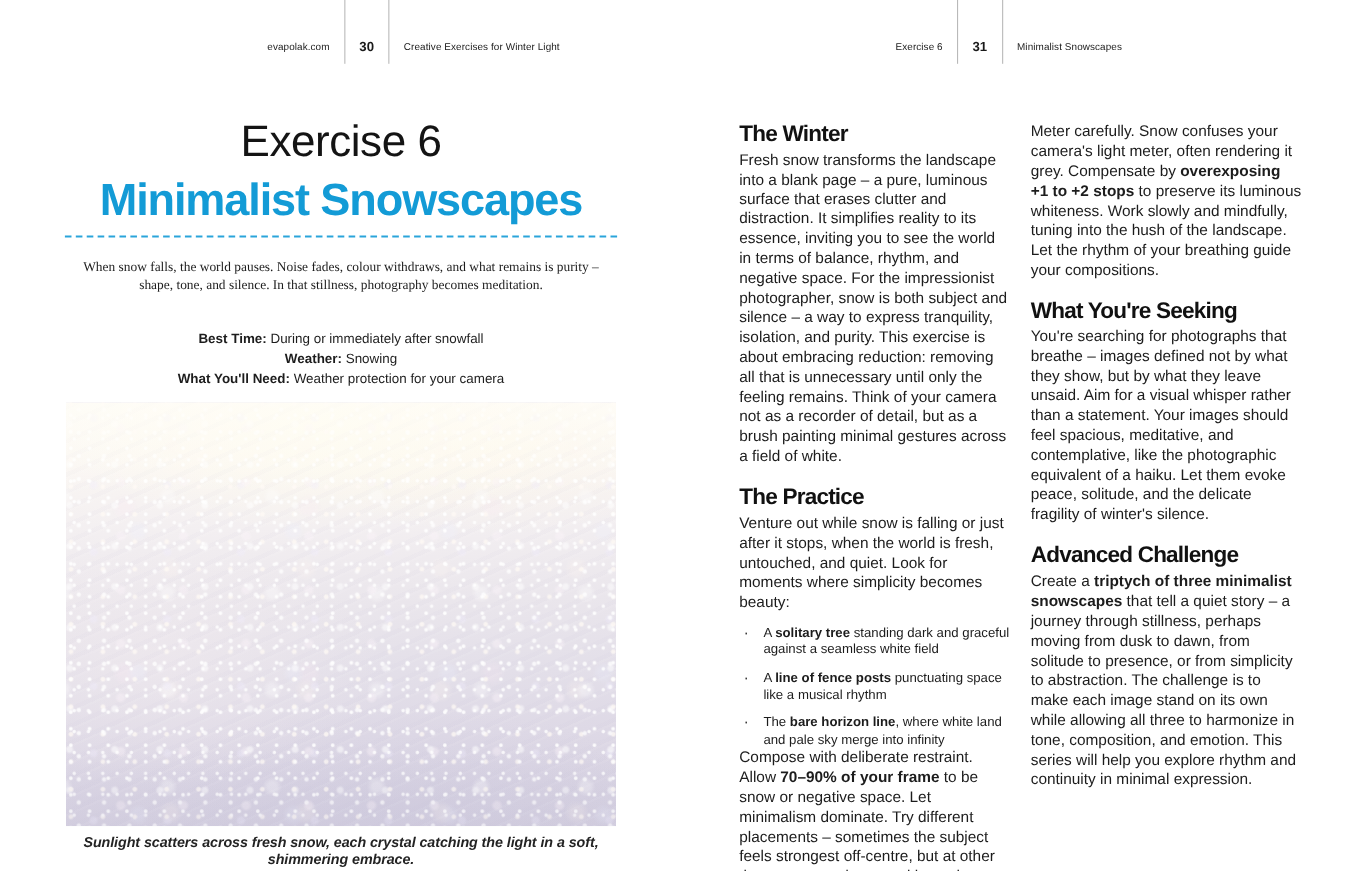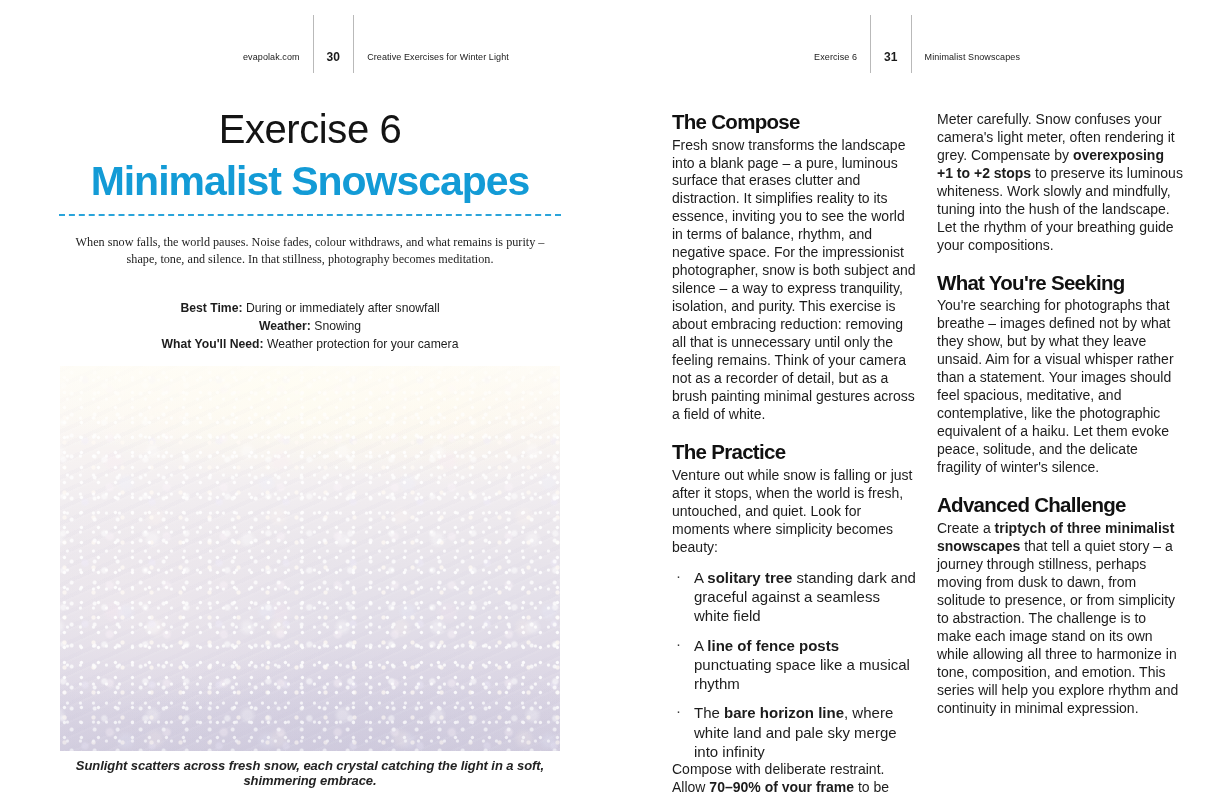--- a/index.html
+++ b/index.html
@@ -27,21 +27,21 @@
     position: relative;
     height: 792px;
     box-sizing: border-box;
   }
   .page-left  { width: 612px; }
   .page-right { width: 612px; }
 
   
   .runhead {
     position: absolute;
-    top: 15px;
+    top: 0;
     height: 58px;
     display: flex;
     align-items: flex-end;
     font-size: 9px;
     letter-spacing: .01em;
     color: #1a1a1a;
     white-space: nowrap;
   }
   .runhead-left  { left: 243px; }
   .runhead-right { right: 204px; }
@@ -239,21 +239,21 @@
   .col p b, .col li b { font-weight: bold; }
 
   ul.bullets {
     list-style: none;
     margin: 11px 0 0 0;
     padding: 0;
   }
   ul.bullets li {
     position: relative;
     padding-left: 22px;
-    font-size: 15px;
+    font-size: 12px;
     line-height: 1.285;
     color: #1c1c1c;
     margin-bottom: 10px;
   }
   ul.bullets li:last-child { margin-bottom: 0; }
   ul.bullets li::before {
     content: "\00B7";
     position: absolute;
     left: 4px;
     top: -1px;
@@ -317,21 +317,21 @@
       <span class="rh-cell rh-site">Exercise 6</span>
       <span class="rh-cell rh-num rh-first">31</span>
       <span class="rh-cell rh-title">Minimalist Snowscapes</span>
     </div>
 
     <div class="cols">
 
       <div class="col">
 
         <div class="sec-block">
-          <h2 class="sec">The Compose</h2>
+          <h2 class="sec">The Winter</h2>
           <p>Fresh snow transforms the landscape into a blank page – a pure, luminous surface that erases clutter and distraction. It simplifies reality to its essence, inviting you to see the world in terms of balance, rhythm, and negative space. For the impressionist photographer, snow is both subject and silence – a way to express tranquility, isolation, and purity. This exercise is about embracing reduction: removing all that is unnecessary until only the feeling remains. Think of your camera not as a recorder of detail, but as a brush painting minimal gestures across a field of white.</p>
         </div>
 
         <div class="sec-block">
           <h2 class="sec">The Practice</h2>
           <p>Venture out while snow is falling or just after it stops, when the world is fresh, untouched, and quiet. Look for moments where simplicity becomes beauty:</p>
 
           <ul class="bullets">
             <li>
               <span>A </span><b>solitary tree</b><span> standing dark and graceful against a seamless white field</span>

